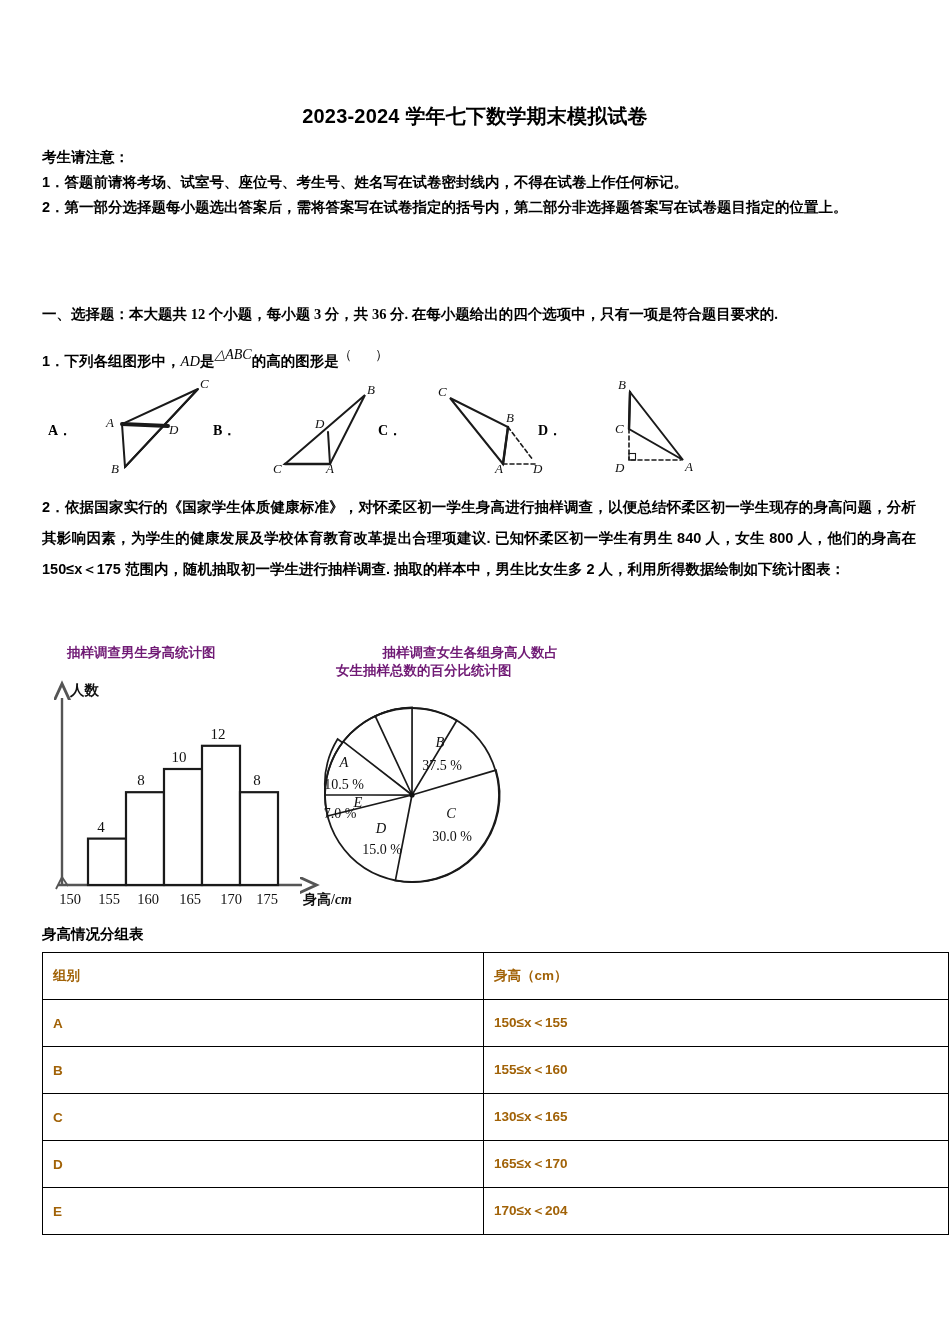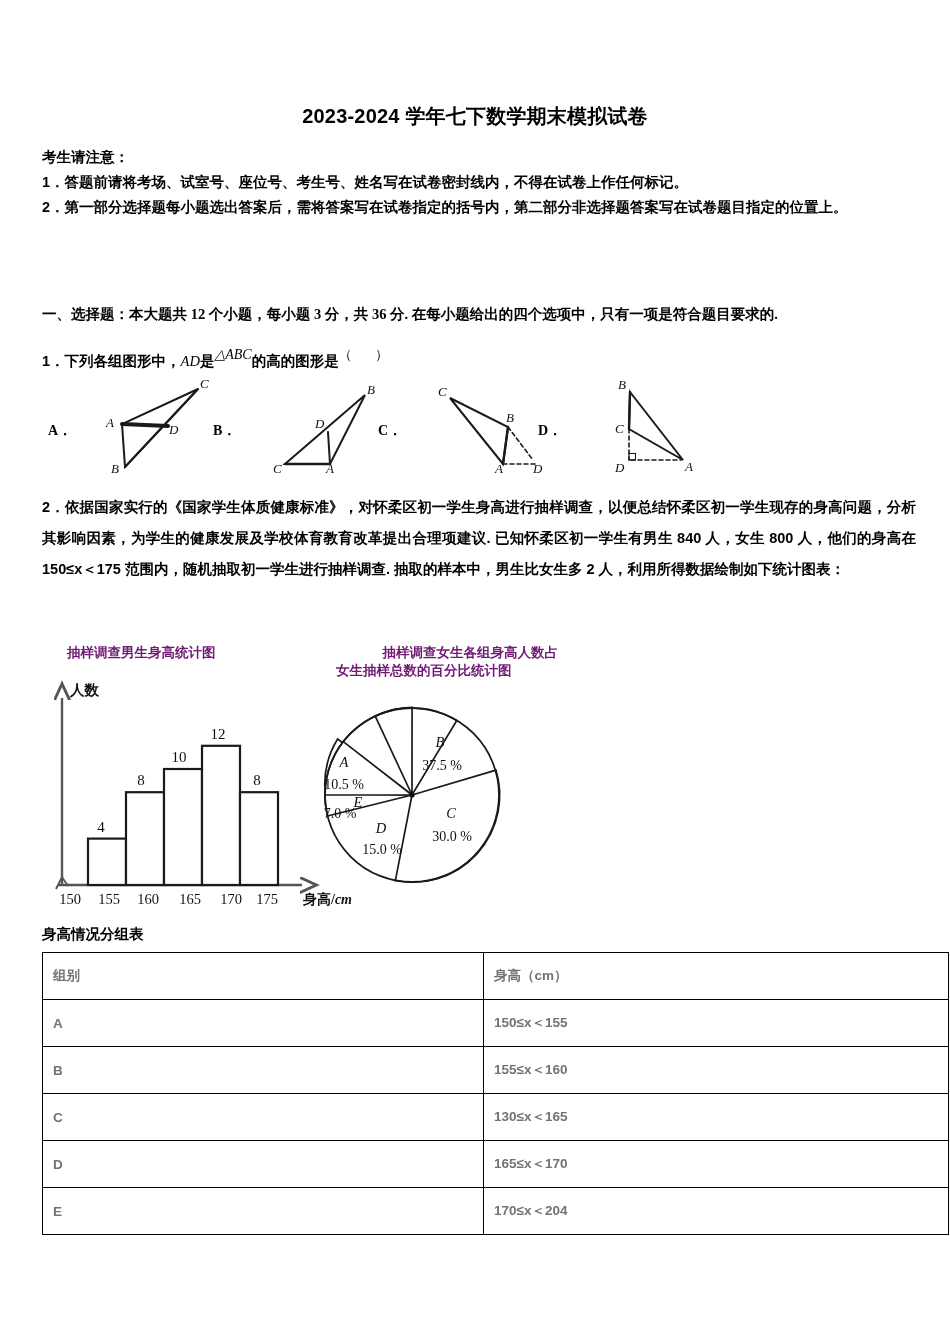--- a/index.html
+++ b/index.html
@@ -158,21 +158,21 @@
     table-layout: fixed;
   }
   table.grp td {
     border: 1px solid #000;
     height: 46px;
     padding: 0 10px;
     font-size: 13.5px;
     font-family: "Liberation Sans", "DejaVu Sans", sans-serif;
     font-weight: bold;
     vertical-align: middle;
-    color: #737373;
+    color: #a16207;
   }
   table.grp td.c1 { width: 420px; }
   table.grp td.c2 { width: 444px; }
   .ineq { font-family: "Liberation Sans", "DejaVu Sans", sans-serif; }
 
   svg text { font-family: "Liberation Serif", "DejaVu Serif", serif; }
 </style>
 </head>
 <body>
 

